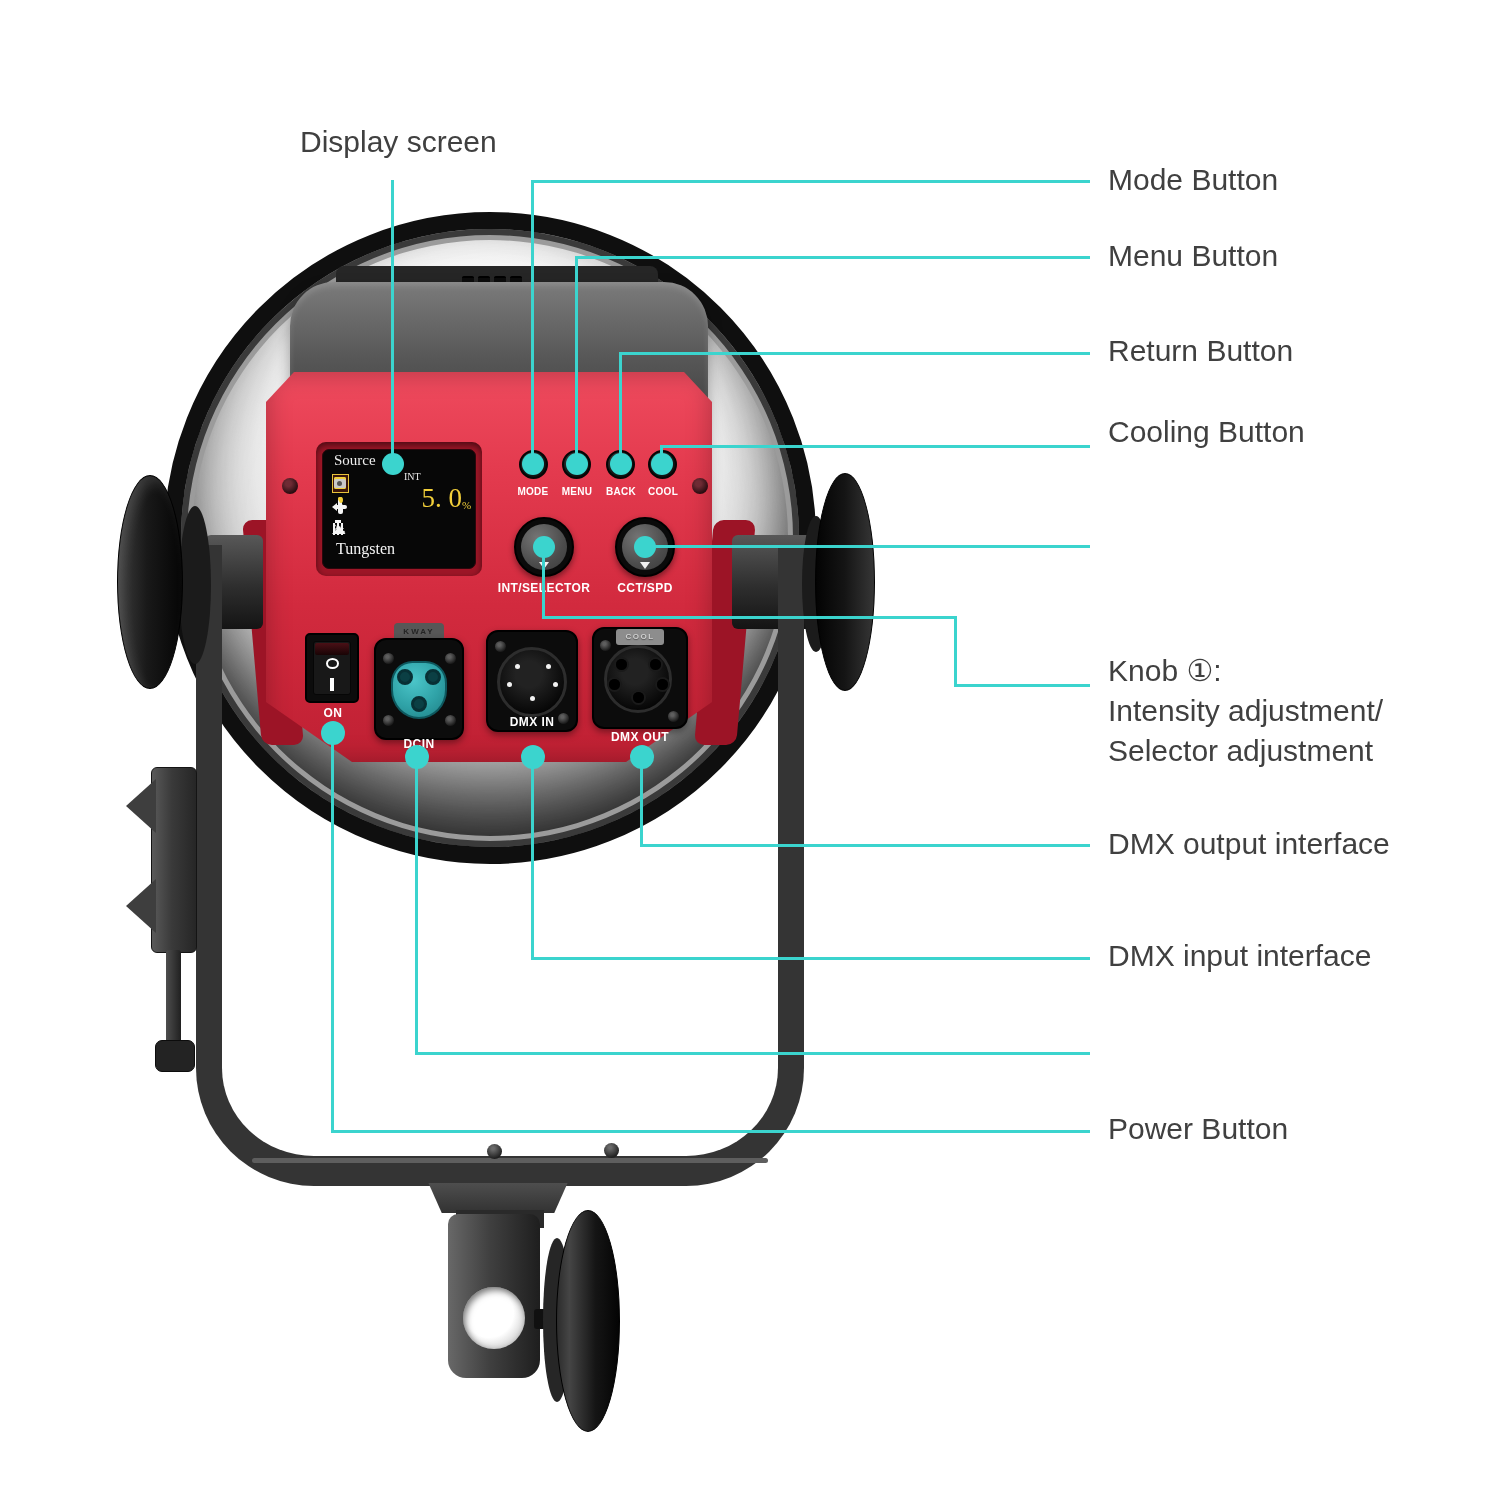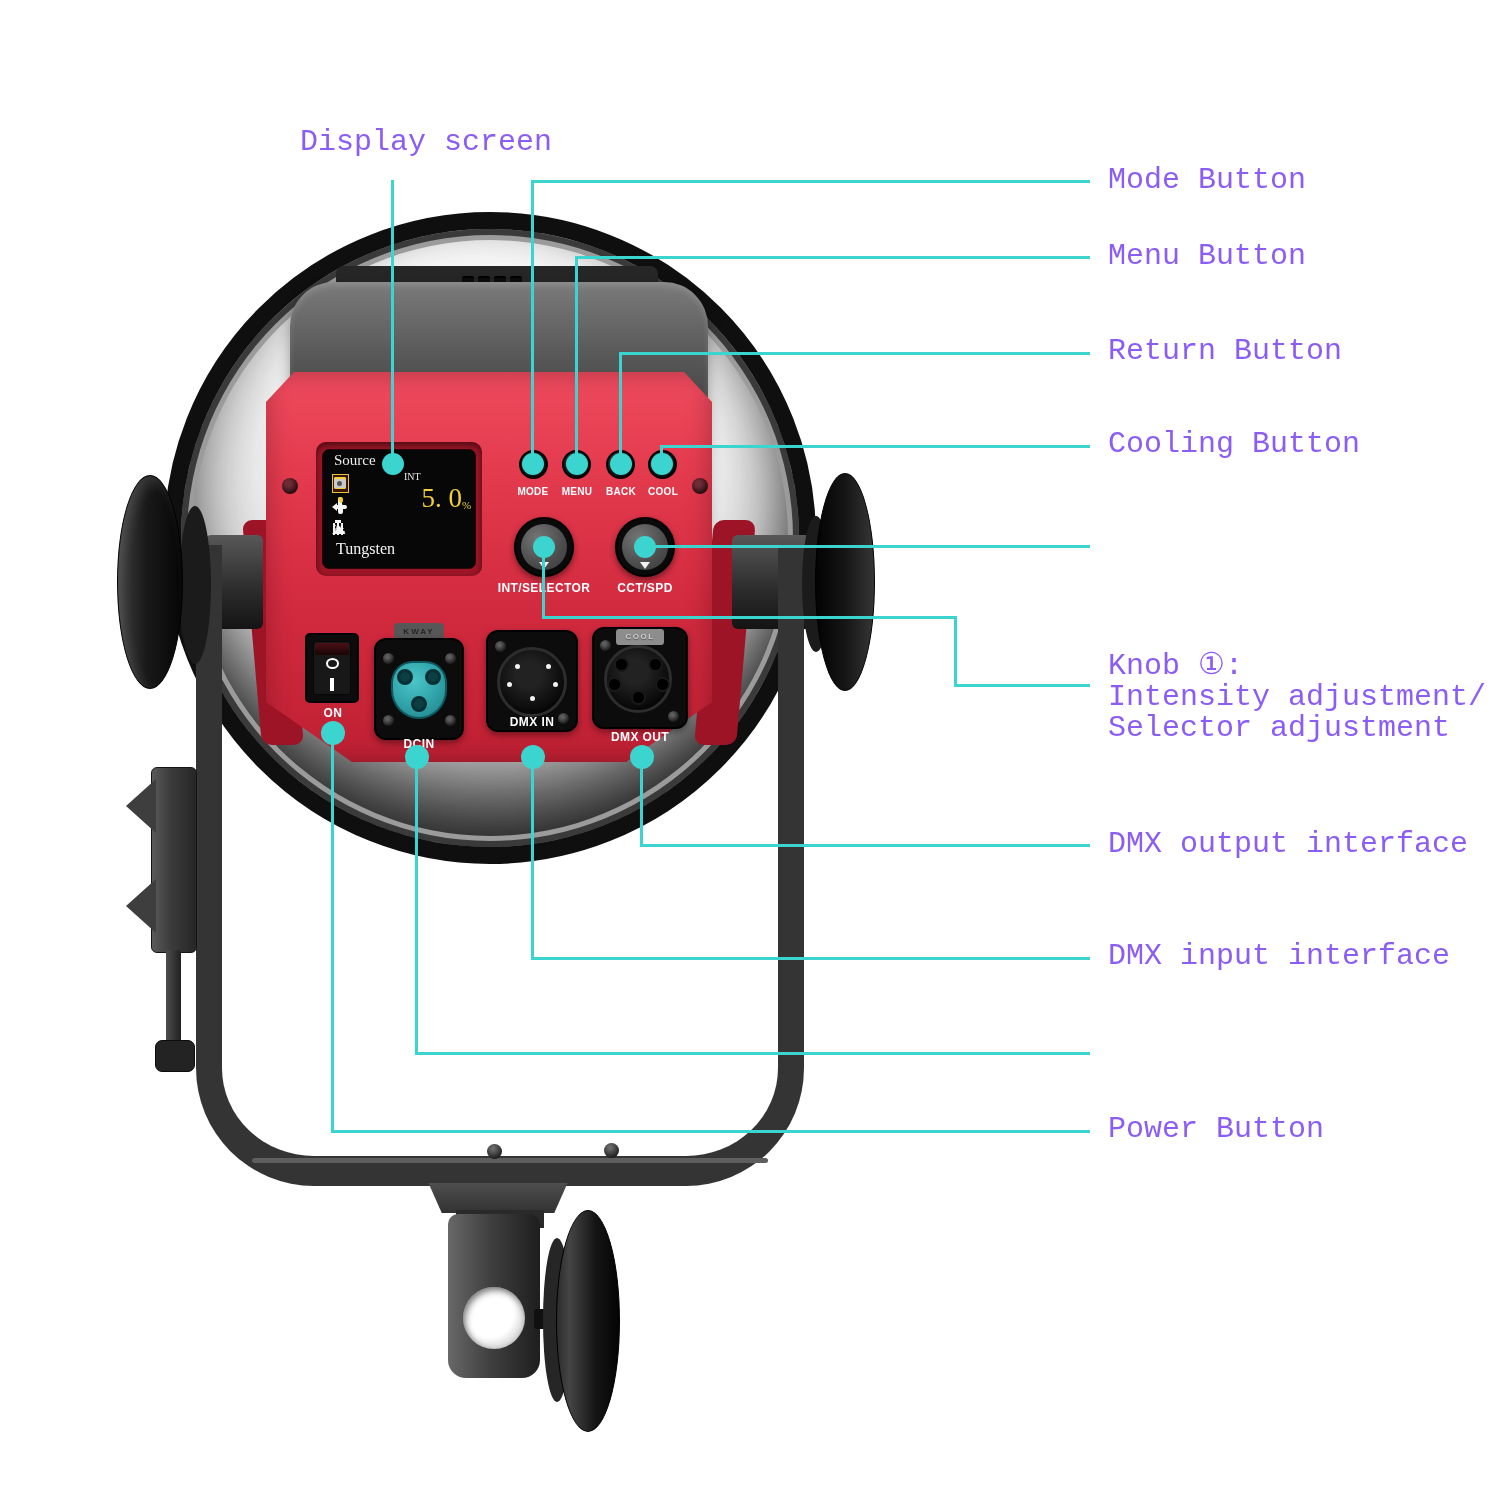--- a/index.html
+++ b/index.html
@@ -119,21 +119,21 @@
   .mnt-bolt{left:534px;top:1309px;width:24px;height:20px;background:#101010;border-radius:3px;}
   .mnt-spacer{left:548px;top:1290px;width:16px;height:58px;border-radius:4px;background:linear-gradient(180deg,#474747,#1b1b1b);}
   .mnt-flange{left:543px;top:1238px;width:28px;height:164px;border-radius:50%;background:#262626;}
   .mnt-wheel{left:556px;top:1210px;width:64px;height:222px;border-radius:50%;border:1px solid #000;
         background:linear-gradient(270deg,#040404 0%,#151515 38%,#454545 80%,#2c2c2c 100%);}
 
   
   .line{background:#3bd4ce;}
   .dot{width:22px;height:22px;border-radius:50%;background:#3bd4ce;}
   .dot.big{width:24px;height:24px;}
-  .co-label{font-size:30px;color:#8b5cf6;line-height:32px;white-space:pre-line;font-family:Liberation Mono, monospace;}
+  .co-label{font-size:30px;color:#404040;line-height:32px;white-space:pre-line;}
 </style>
 </head>
 <body>
 
 <div id="stage">
 
   <div class="rim"></div>
   <div class="top-plate"></div>
   <div class="vent" style="left:462px"></div>
   <div class="vent" style="left:478px"></div>
@@ -315,21 +315,21 @@
   <div class="dot" style="left:634px;top:536px"></div>
   <div class="dot big" style="left:630px;top:745px"></div>
   <div class="dot big" style="left:521px;top:745px"></div>
   <div class="dot big" style="left:405px;top:745px"></div>
   <div class="dot big" style="left:321px;top:721px"></div>
 
   <div class="co-label" style="left:300px;top:126px">Display screen</div>
   <div class="co-label" style="left:1108px;top:164px">Mode Button</div>
   <div class="co-label" style="left:1108px;top:240px">Menu Button</div>
   <div class="co-label" style="left:1108px;top:335px">Return Button</div>
-  <div class="co-label" style="left:1108px;top:428px">Cooling Button</div>
-  <div class="co-label" style="left:1108px;top:651px;line-height:31px">Knob ①:
+  <div class="co-label" style="left:1108px;top:416px">Cooling Button</div>
+  <div class="co-label" style="left:1108px;top:651px;line-height:40px">Knob ①:
 Intensity adjustment/
 Selector adjustment</div>
   <div class="co-label" style="left:1108px;top:828px">DMX output interface</div>
   <div class="co-label" style="left:1108px;top:940px">DMX input interface</div>
   <div class="co-label" style="left:1108px;top:1113px">Power Button</div>
 
 </div>
 
 </body></html>

